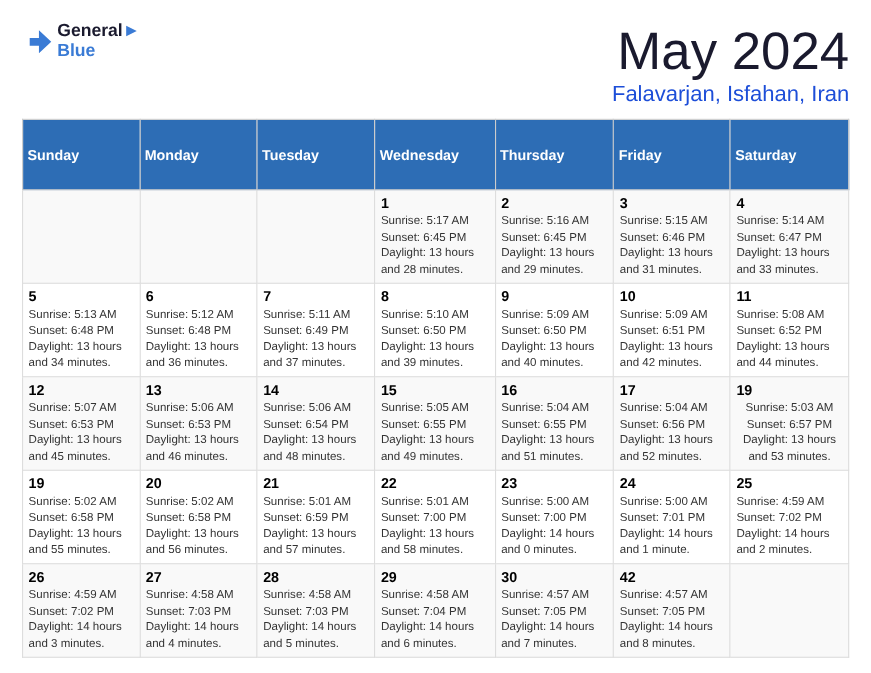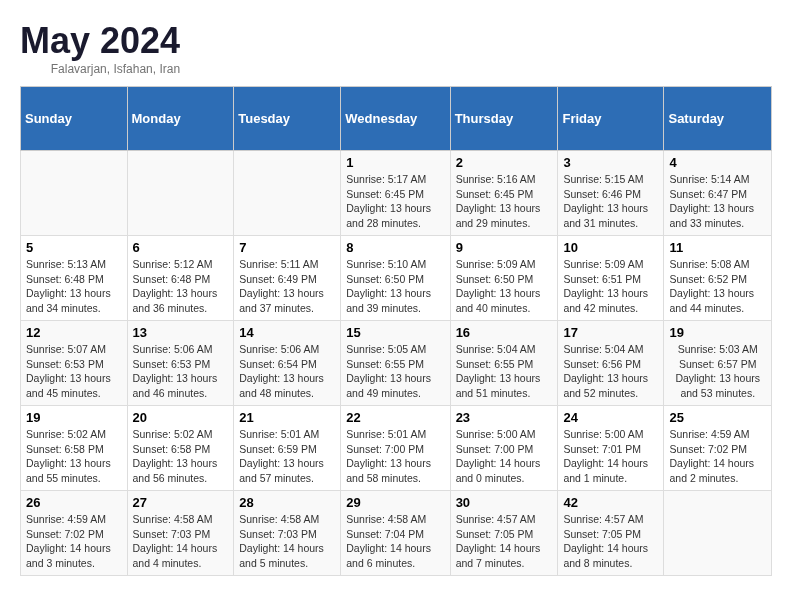--- a/index.html
+++ b/index.html
@@ -22,27 +22,27 @@
       gap: 4px;
     }
     .logo-icon {
       width: 28px;
       height: 28px;
     }
     .title-block {
       text-align: right;
     }
     .month-title {
-      font-size: 36px;
-      font-weight: bold;
+      font-size: 48px;
+      font-weight: normal;
       color: #1a1a2e;
     }
     .location {
-      font-size: 12px;
-      color: #737373;
+      font-size: 20px;
+      color: #1d4ed8;
     }
     table {
       width: 100%;
       border-collapse: collapse;
       font-size: 11px;
     }
     thead tr {
       background-color: #2d6db5;
       color: white;
     }
@@ -77,20 +77,31 @@
     .day-info {
       color: #333;
       font-size: 10.5px;
       line-height: 1.4;
     }
   </style>
 </head>
 <body>
 
 <div class="header">
+  <div class="logo">
+    <svg class="logo-icon" viewBox="0 0 40 40">
+      <rect x="0" y="0" width="40" height="40" fill="none"></rect>
+
+      <polygon points="22,5 38,20 22,35 22,25 10,25 10,15 22,15" fill="#3a7bd5"></polygon>
+    </svg>
+    <div>
+      <div style="font-size:16px;font-weight:bold;color:#1a1a2e;">General<span style="color:#3a7bd5;">►</span></div>
+      <div style="font-size:16px;font-weight:bold;color:#3a7bd5;">Blue</div>
+    </div>
+  </div>
   <div class="title-block">
     <div class="month-title">May 2024</div>
     <div class="location">Falavarjan, Isfahan, Iran</div>
   </div>
 </div>
 
 <table>
   <thead>
     <tr>
     <th>Sunday</th>

